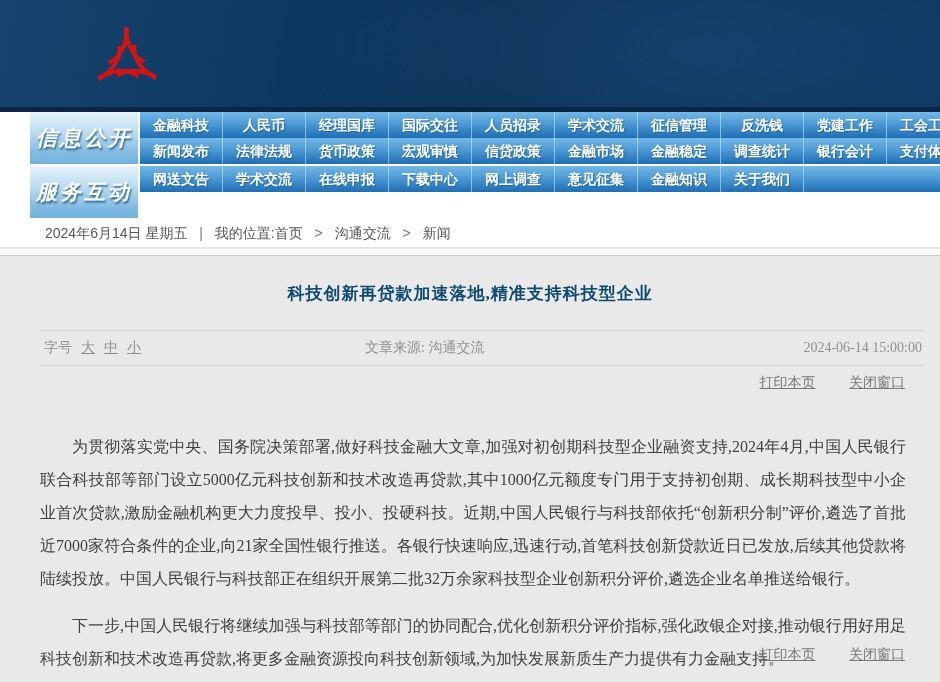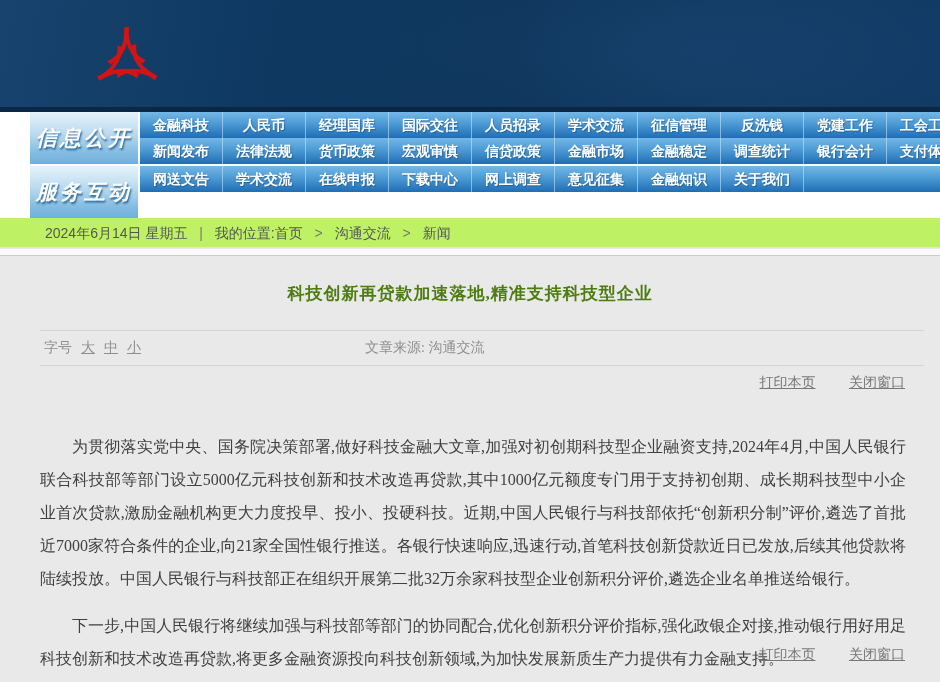--- a/index.html
+++ b/index.html
@@ -50,39 +50,39 @@
   .nav-cell{
     width:10%;box-sizing:border-box;line-height:26px;text-align:center;
     color:#fff;font-size:14px;font-weight:bold;
     border-right:1px solid rgba(205,233,250,.55);
     text-shadow:1px 1px 1px rgba(20,70,120,.5);
     cursor:pointer;white-space:nowrap;overflow:hidden;
   }
   
   .breadcrumb{
     position:absolute;top:218px;left:0;width:940px;height:30px;
-    background:#bef264;border-bottom:1px solid #e3e3e3;
+    background:#ffffff;border-bottom:1px solid #e3e3e3;
     line-height:30px;color:#555;font-size:14px;padding-left:45px;box-sizing:border-box;
   }
   .breadcrumb span{margin-right:6px;}
   .breadcrumb .sep{color:#777;margin:0 8px 0 2px;}
   .crumb-link{cursor:pointer;}
   .band-white{
     position:absolute;top:249px;left:0;width:940px;height:6px;
     background:#fafafa;border-bottom:1px solid #cbcbcb;
   }
   
   .content{
     position:absolute;top:256px;left:0;width:940px;height:426px;
     background:#e9e9e9;
     font-family:"Liberation Serif","DejaVu Serif",serif;
   }
   .article-title{
     position:absolute;top:26px;left:0;width:100%;text-align:center;
-    font-size:17px;font-weight:bold;color:#4d7c0f;letter-spacing:1px;
+    font-size:17px;font-weight:bold;color:#0c4a6e;letter-spacing:1px;
   }
   .meta-row{
     position:absolute;top:74px;left:40px;right:16px;height:34px;
     border-top:1px solid #d5d5d5;border-bottom:1px solid #d5d5d5;
     color:#8f8f8f;font-size:14px;
   }
   .meta-left{position:absolute;left:4px;top:0;line-height:34px;}
   .meta-left a{color:#8f8f8f;text-decoration:underline;margin-left:9px;cursor:pointer;}
   .meta-center{position:absolute;left:325px;top:0;line-height:34px;}
   .meta-right{position:absolute;right:2px;top:0;line-height:34px;}
@@ -180,20 +180,21 @@
   <div class="article-title">科技创新再贷款加速落地,精准支持科技型企业</div>
 
   <div class="meta-row">
     <div class="meta-left">
       <span>字号</span><span><a>大</a><a>中</a><a>小</a></span>
     </div>
     <div class="meta-center">
       <span>文章来源:</span>
       <span>沟通交流</span>
     </div>
+    <div class="meta-right">2024-06-14 15:00:00</div>
   </div>
 
   <div class="page-links top">
     <a>打印本页</a>
     <a>关闭窗口</a>
   </div>
 
   <div class="article-body">
     <p>为贯彻落实党中央、国务院决策部署,做好科技金融大文章,加强对初创期科技型企业融资支持,2024年4月,中国人民银行联合科技部等部门设立5000亿元科技创新和技术改造再贷款,其中1000亿元额度专门用于支持初创期、成长期科技型中小企业首次贷款,激励金融机构更大力度投早、投小、投硬科技。近期,中国人民银行与科技部依托“创新积分制”评价,遴选了首批近7000家符合条件的企业,向21家全国性银行推送。各银行快速响应,迅速行动,首笔科技创新贷款近日已发放,后续其他贷款将陆续投放。中国人民银行与科技部正在组织开展第二批32万余家科技型企业创新积分评价,遴选企业名单推送给银行。</p>
     <p>下一步,中国人民银行将继续加强与科技部等部门的协同配合,优化创新积分评价指标,强化政银企对接,推动银行用好用足科技创新和技术改造再贷款,将更多金融资源投向科技创新领域,为加快发展新质生产力提供有力金融支持。</p>

